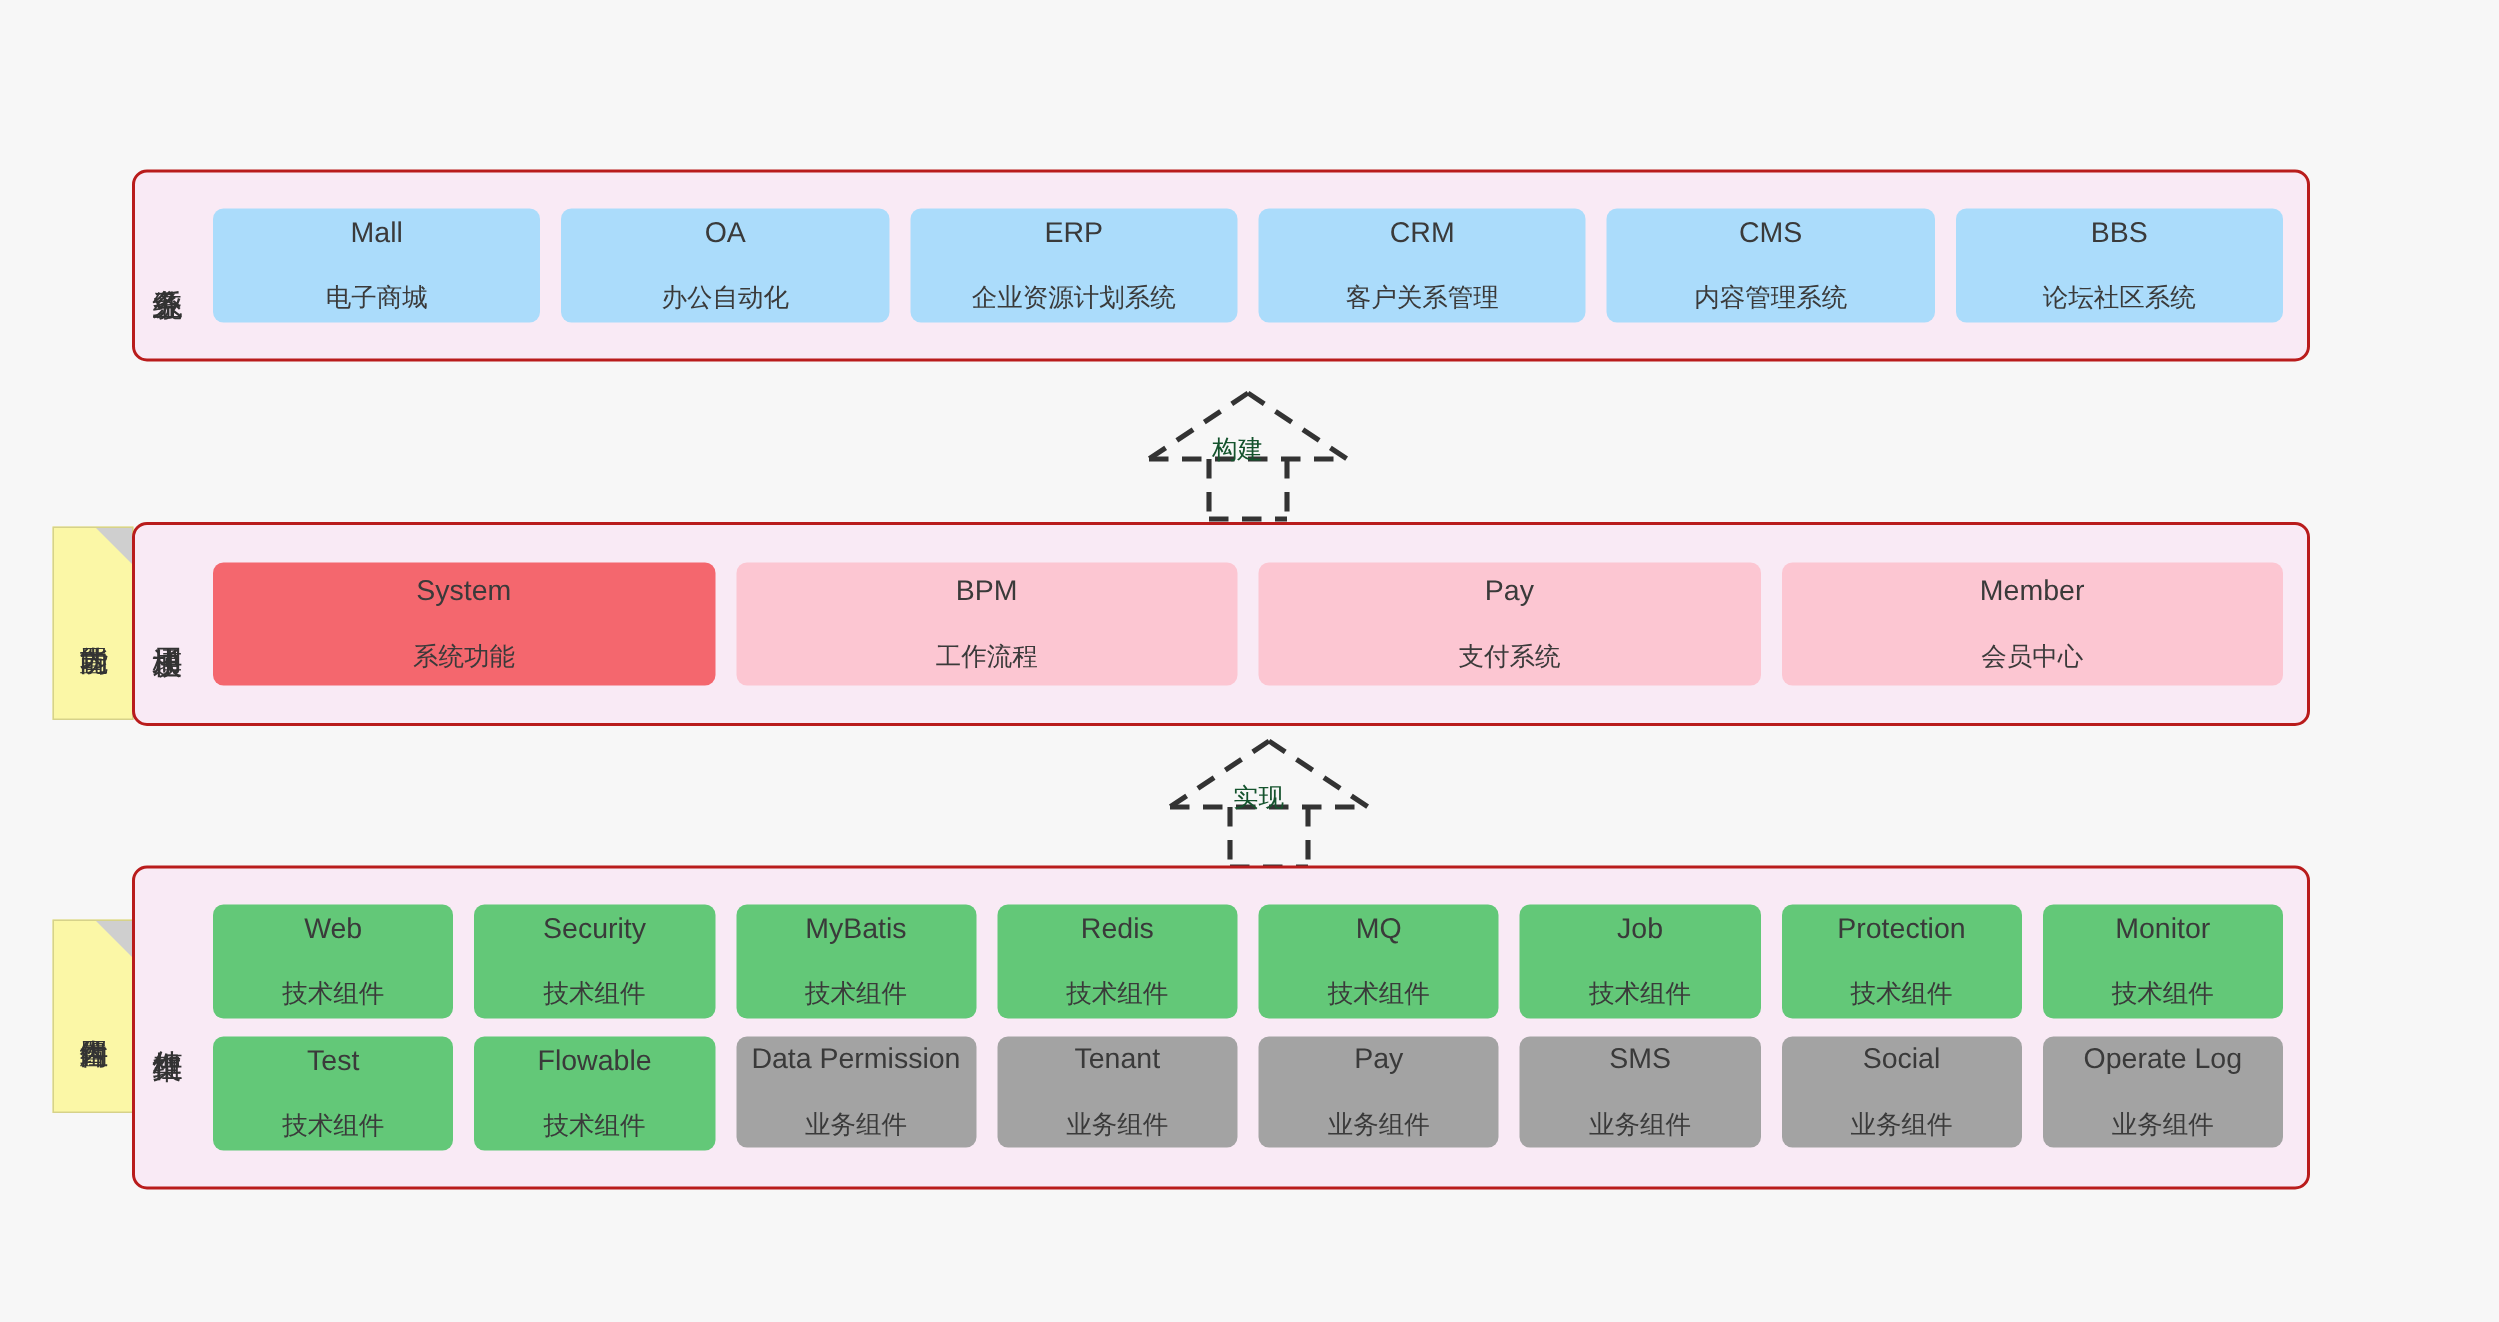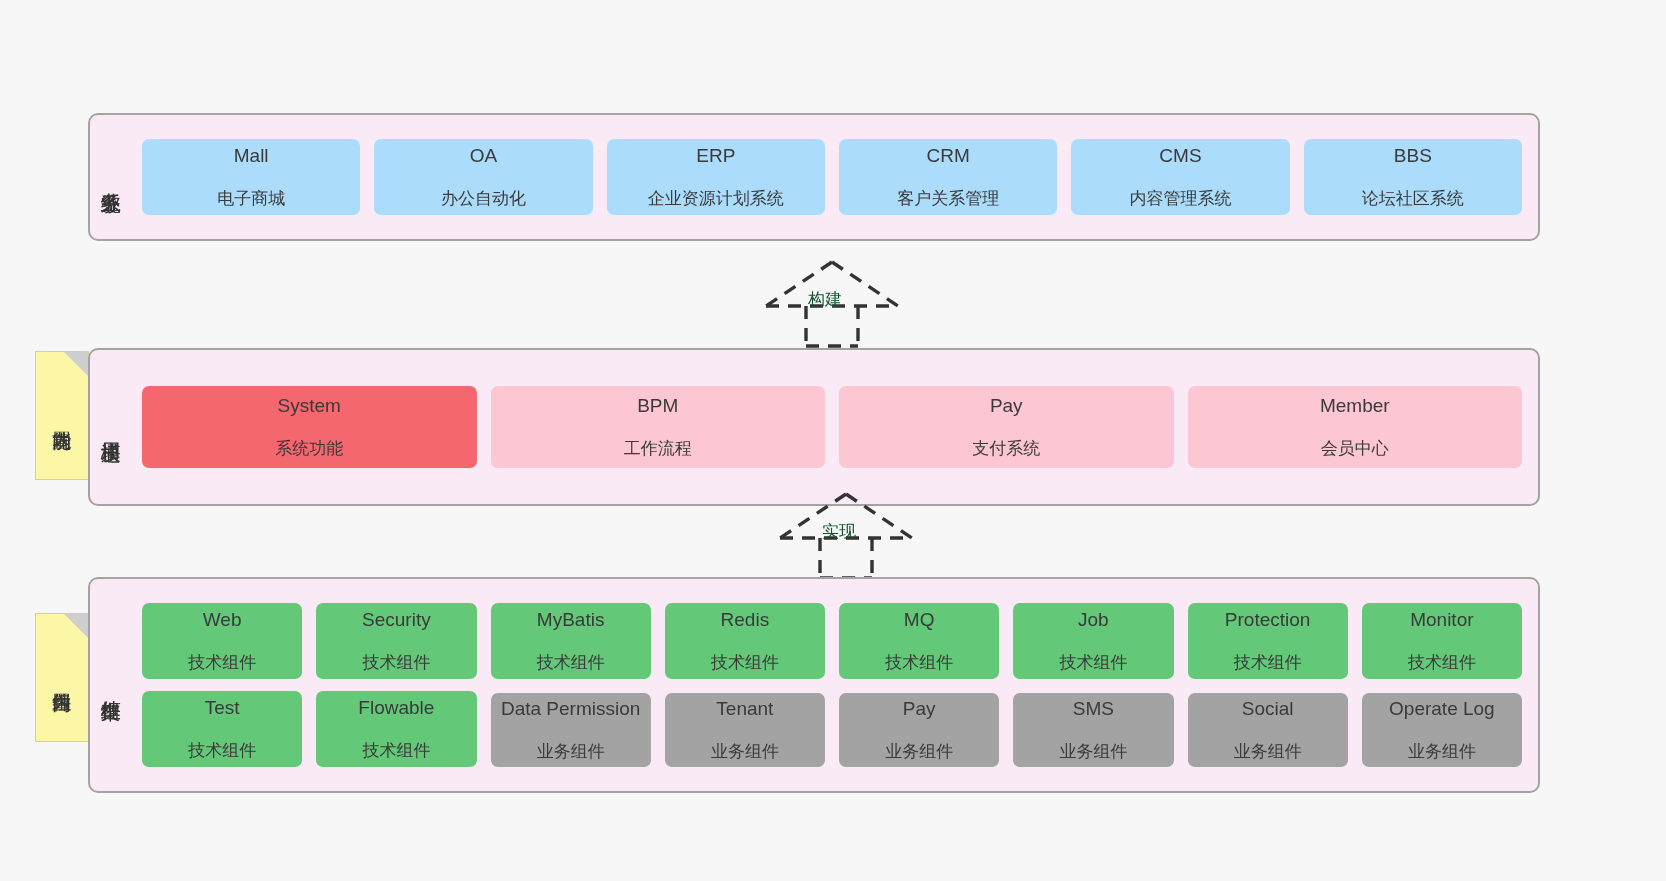--- a/index.html
+++ b/index.html
@@ -18,21 +18,21 @@
 
   .canvas {
     position: absolute;
     inset: 0;
   }
 
   
   .layer {
     position: absolute;
     background: #f9eaf5;
-    border: 2px solid #a3a3a3;
+    border: 2px solid #b91c1c;
     border-radius: 10px;
     box-sizing: border-box;
     display: flex;
     align-items: stretch;
   }
 
   .layer-title {
     width: 42px;
     flex: 0 0 42px;
     display: flex;
@@ -58,21 +58,21 @@
 
   .layer-body.grid2 {
     flex-direction: column;
     justify-content: center;
     gap: 12px;
     padding: 14px 16px 14px 10px;
   }
 
   .row {
     display: flex;
-    align-items: flex-end;
+    align-items: flex-start;
     gap: 14px;
     width: 100%;
   }
 
   
   .card {
     flex: 1 1 0;
     border-radius: 7px;
     display: flex;
     flex-direction: column;
@@ -184,21 +184,21 @@
       <path d="M106 48 L106 88" fill="none" stroke="#333" stroke-width="3.4" stroke-dasharray="13 9"></path>
       <path d="M54 88 L106 88" fill="none" stroke="#333" stroke-width="3.4" stroke-dasharray="13 9"></path>
     </svg>
     <div class="arrow-label" style="left:56px; top:30px;">构建</div>
   </div>
 
   <div class="note" style="left:35px; top:351px; width:54px; height:129px;">
     <span>内置功能</span>
   </div>
 
-  <div class="layer" id="layer-modules" style="left:88px; top:348px; width:1452px; height:158px;">
+  <div class="layer" id="layer-modules" style="left:88px; top:348px; width:1452px; height:136px;">
     <div class="layer-title">通用模块</div>
     <div class="layer-body" id="module-cards">
         <div class="card red">
           <div class="en">System</div>
           <div class="cn">系统功能</div>
         </div>
         <div class="card pink">
           <div class="en">BPM</div>
           <div class="cn">工作流程</div>
         </div>

